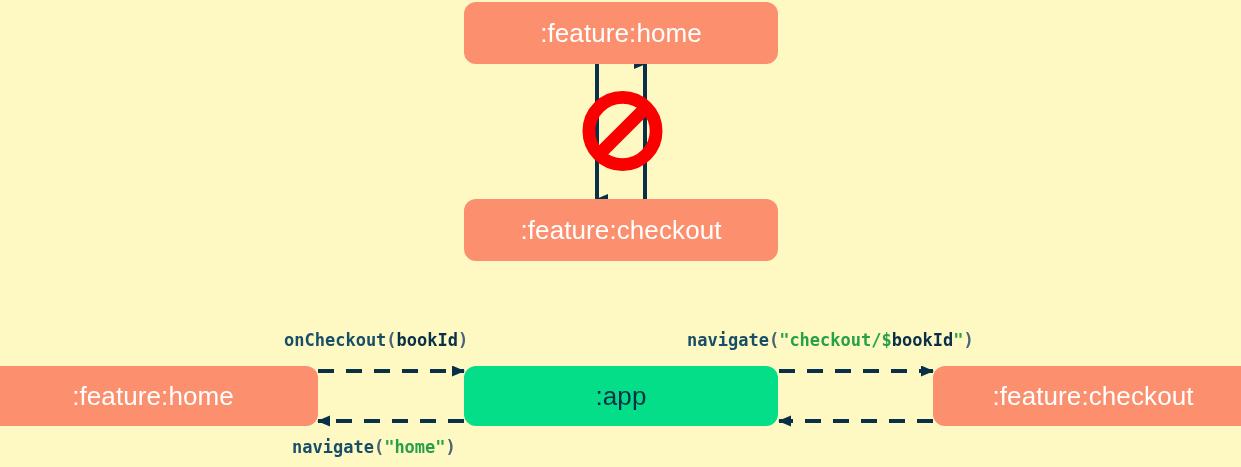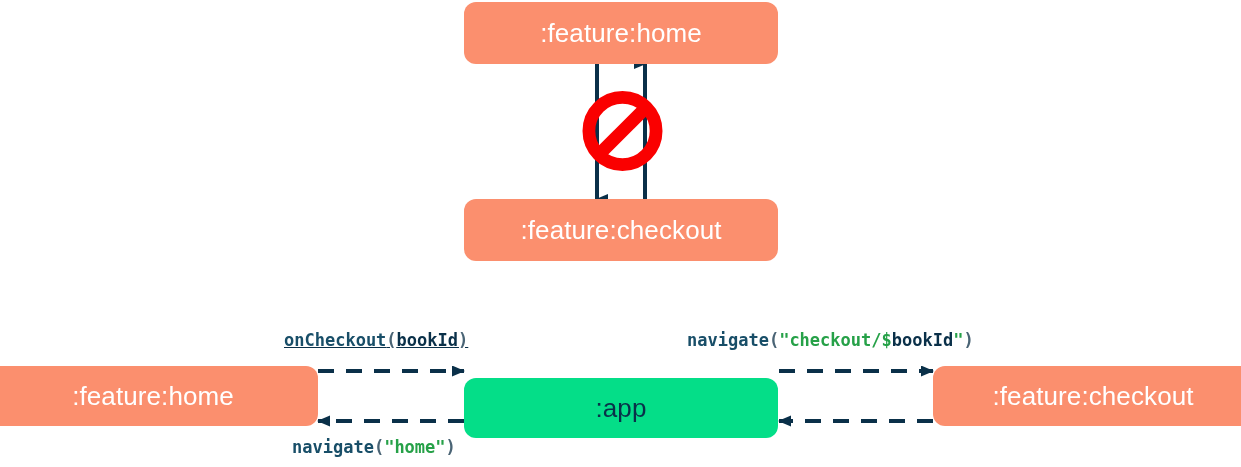--- a/index.html
+++ b/index.html
@@ -7,21 +7,21 @@
     padding: 0;
     background: #000000;
   }
   body {
     font-family: "Liberation Sans", sans-serif;
   }
   #diagram {
     position: relative;
     width: 1241px;
     height: 467px;
-    background: #ffffff;
+    background: #fef9c3;
     overflow: hidden;
   }
   .node {
     position: absolute;
     border-radius: 12px;
     display: flex;
     align-items: center;
     justify-content: center;
     font-family: "Liberation Sans", sans-serif;
     font-size: 26px;
@@ -36,21 +36,21 @@
     background: #04DE88;
     color: #0A3049;
   }
 
   
   #node-home-top   { left: 464px; top: 2px;   width: 314px; height: 62px; }
   #node-checkout-top { left: 464px; top: 199px; width: 314px; height: 62px; }
 
   
   #node-home-bottom     { left: -12px; top: 366px; width: 330px; height: 60px; }
-  #node-app             { left: 464px; top: 366px; width: 314px; height: 60px; margin-top: 12px; }
+  #node-app             { left: 464px; top: 366px; width: 314px; height: 60px; }
   #node-checkout-bottom { left: 933px; top: 366px; width: 320px; height: 60px; }
 
   svg.edges {
     position: absolute;
     left: 0;
     top: 0;
     width: 1241px;
     height: 467px;
     pointer-events: none;
   }
@@ -61,21 +61,21 @@
     font-size: 17px;
     font-weight: bold;
     white-space: nowrap;
     color: #0A3049;
   }
   .lbl-fn    { color: #184E68; }
   .lbl-paren { color: #4A6475; }
   .lbl-arg   { color: #0A3049; }
   .lbl-str   { color: #26A148; }
 
-  #label-oncheckout      { left: 284px; top: 330px; text-decoration: underline; }
+  #label-oncheckout      { left: 284px; top: 330px; }
   #label-navigate-ckt    { left: 687px; top: 330px; }
   #label-navigate-home   { left: 292px; top: 437px; }
   #label-onpaymentcancel { left: 739px; top: 437px; }
 
   #forbidden-icon {
     position: absolute;
     left: 577px;
     top: 91px;
     width: 91px;
     height: 80px;

